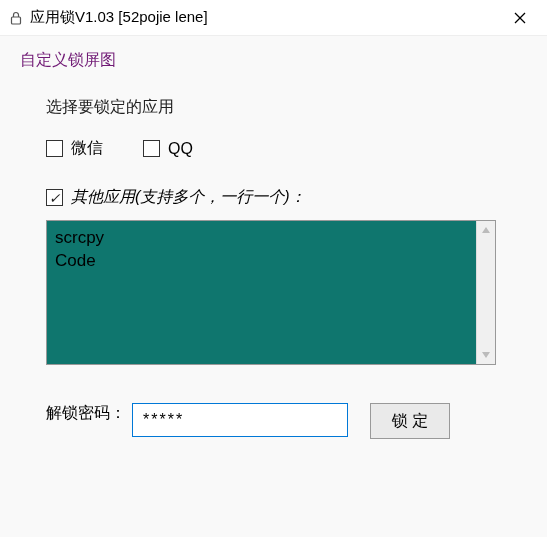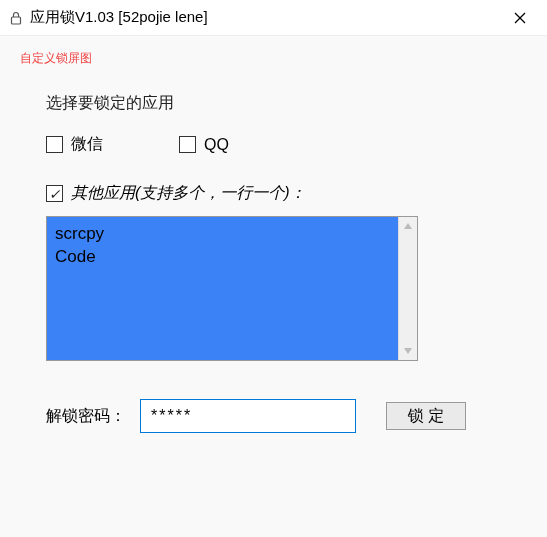--- a/index.html
+++ b/index.html
@@ -39,36 +39,36 @@
       justify-content: center;
       cursor: pointer;
     }
     .close-btn svg { width: 12px; height: 12px; }
     .content {
       padding: 14px 20px 10px 20px;
       background: #f9f9f9;
       height: calc(537px - 36px);
     }
     .section-title {
-      font-size: 12px;
-      color: #ef4444;
+      font-size: 16px;
+      color: #701a75;
       margin-bottom: 26px;
     }
     .inner {
       padding-left: 26px;
     }
     .sub-title {
       font-size: 16px;
       color: #222;
       margin-bottom: 20px;
       margin-top: 21px;
     }
     .checkbox-row {
       display: flex;
-      gap: 76px;
+      gap: 40px;
       margin-bottom: 28px;
     }
     .checkbox-item {
       display: flex;
       align-items: center;
       gap: 8px;
       cursor: pointer;
     }
     .checkbox-box {
       width: 17px;
@@ -90,24 +90,24 @@
     }
     .other-row {
       display: flex;
       align-items: center;
       gap: 8px;
       margin-bottom: 12px;
       font-style: italic;
     }
     .textarea-wrap {
       position: relative;
-      width: 372px;
+      width: 450px;
       height: 145px;
       border: 1px solid #999;
-      background: #3b82f6;
+      background: #0f766e;
       margin-bottom: 38px;
     }
     .textarea {
       width: calc(100% - 20px);
       height: 100%;
       border: none;
       outline: none;
       resize: none;
       padding: 6px 8px;
       font-family: Arial, sans-serif;
@@ -131,39 +131,38 @@
       width: 100%;
       height: 18px;
       display: flex;
       align-items: center;
       justify-content: center;
       color: #aaa;
       font-size: 10px;
     }
     .bottom-row {
       display: flex;
-      align-items: center;
-      gap: 14px;
+      gap: 6px;
     }
     .pwd-label {
       font-size: 16px;
     }
     .pwd-input {
       width: 216px;
       height: 34px;
       border: 1px solid #0078d7;
       padding: 0 10px;
       font-size: 16px;
       letter-spacing: 2px;
       outline: none;
       font-family: Arial, sans-serif;
     }
     .lock-btn {
       width: 80px;
-      height: 28px;
+      height: 36px;
       border: 1px solid #999;
       background: #eaeaea;
       font-size: 16px;
       cursor: pointer;
       margin-left: 16px;
       font-family: inherit;
     }
   </style>
 </head>
 <body>

